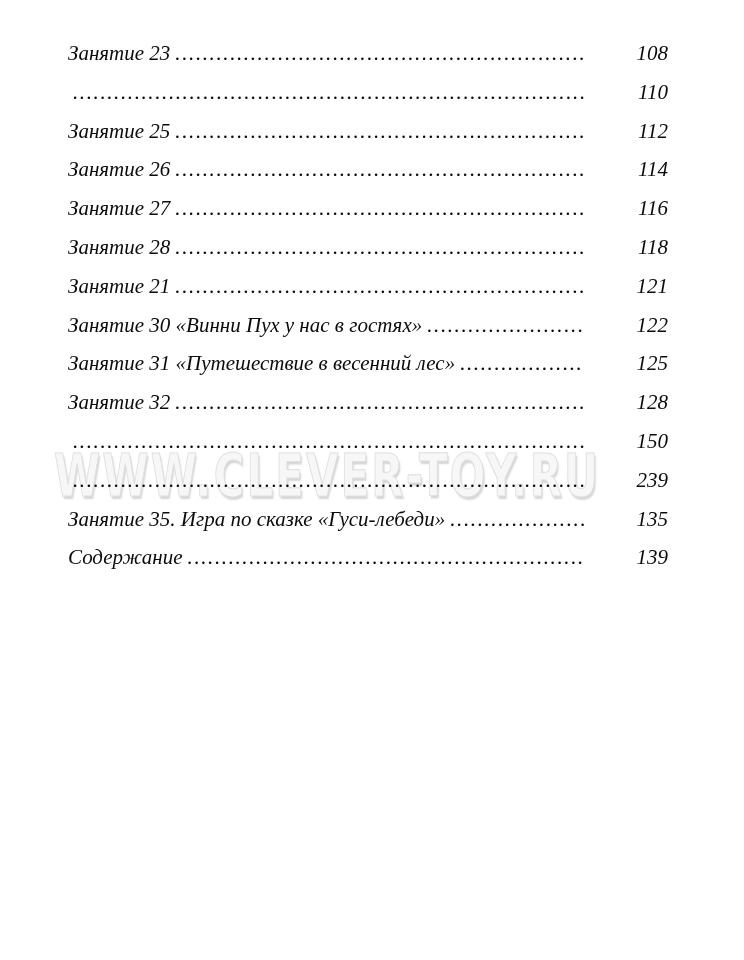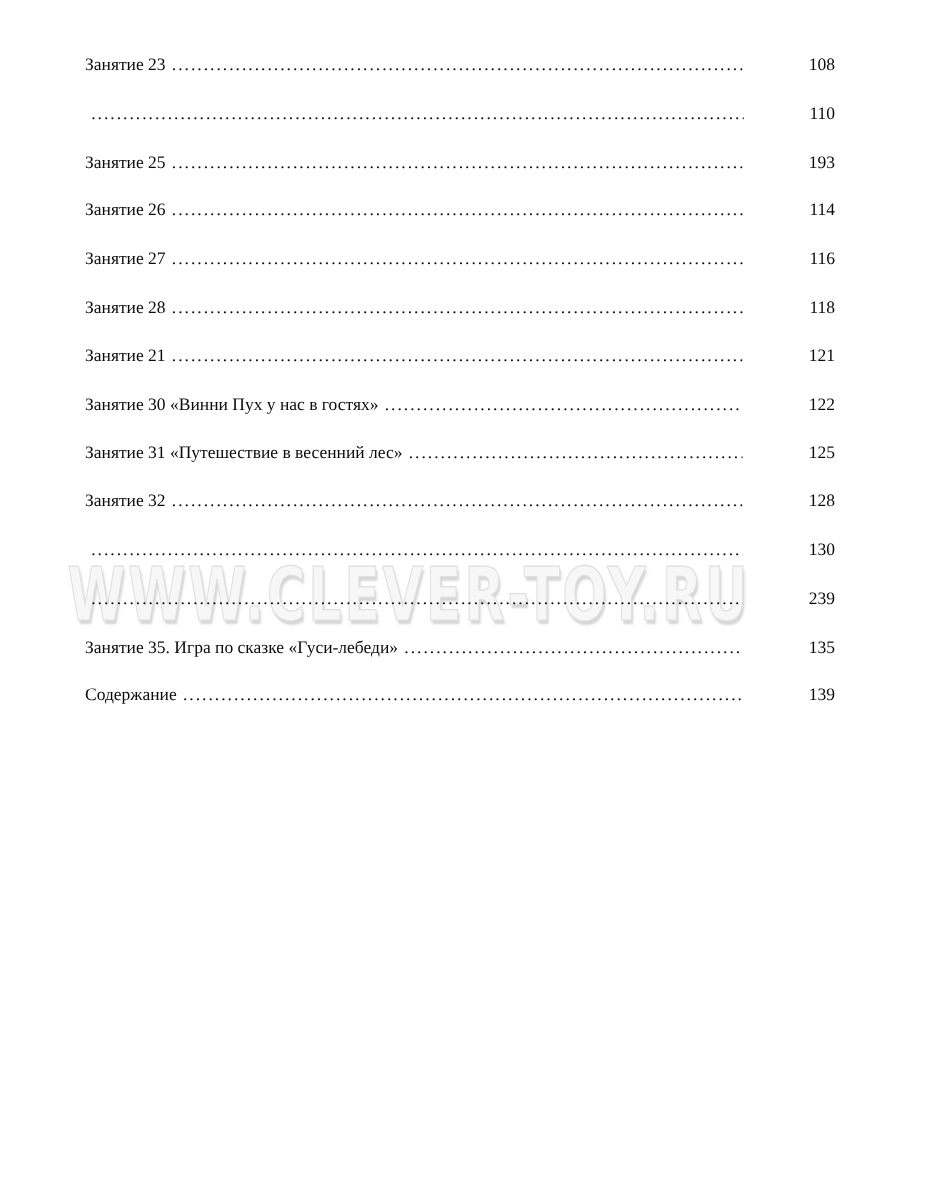--- a/index.html
+++ b/index.html
@@ -32,22 +32,23 @@
     position: absolute;
     left: 68px;
     top: 34px;
     width: 600px;
     z-index: 1;
   }
   .toc-row {
     display: flex;
     align-items: baseline;
     line-height: 38.8px;
-    font-size: 14px;
+    font-size: 21px;
     color: #0b0b0b;
+    font-style: italic;
   }
   .toc-title { flex: 0 0 auto; white-space: nowrap; }
   .toc-dots {
     flex: 1 1 auto;
     overflow: hidden;
     white-space: nowrap;
     margin: 0 6px 0 5px;
     letter-spacing: 1.6px;
     color: #0b0b0b;
   }
@@ -72,21 +73,21 @@
     </div>
 
     <div class="toc-row">
       <span class="toc-dots"></span>
       <span class="toc-page">110</span>
     </div>
 
     <div class="toc-row">
       <span class="toc-title">Занятие 25</span>
       <span class="toc-dots"></span>
-      <span class="toc-page">193</span>
+      <span class="toc-page">112</span>
     </div>
 
     <div class="toc-row">
       <span class="toc-title">Занятие 26</span>
       <span class="toc-dots"></span>
       <span class="toc-page">114</span>
     </div>
 
     <div class="toc-row">
       <span class="toc-title">Занятие 27</span>
@@ -119,21 +120,21 @@
     </div>
 
     <div class="toc-row">
       <span class="toc-title">Занятие 32</span>
       <span class="toc-dots"></span>
       <span class="toc-page">128</span>
     </div>
 
     <div class="toc-row">
       <span class="toc-dots"></span>
-      <span class="toc-page">130</span>
+      <span class="toc-page">150</span>
     </div>
 
     <div class="toc-row">
       <span class="toc-dots"></span>
       <span class="toc-page">239</span>
     </div>
 
     <div class="toc-row">
       <span class="toc-title">Занятие 35. Игра по сказке «Гуси-лебеди»</span>
       <span class="toc-dots"></span>

